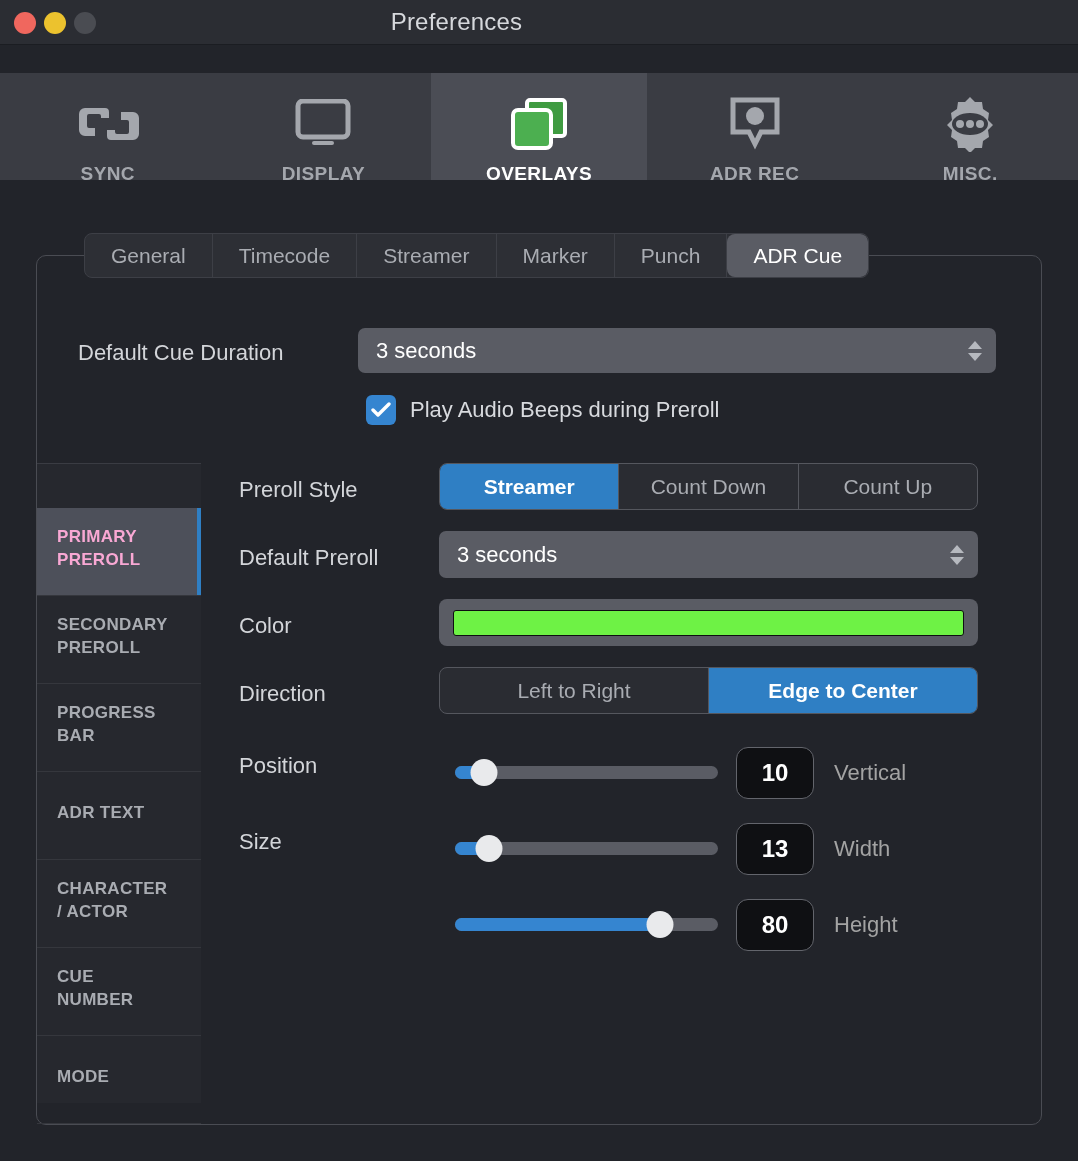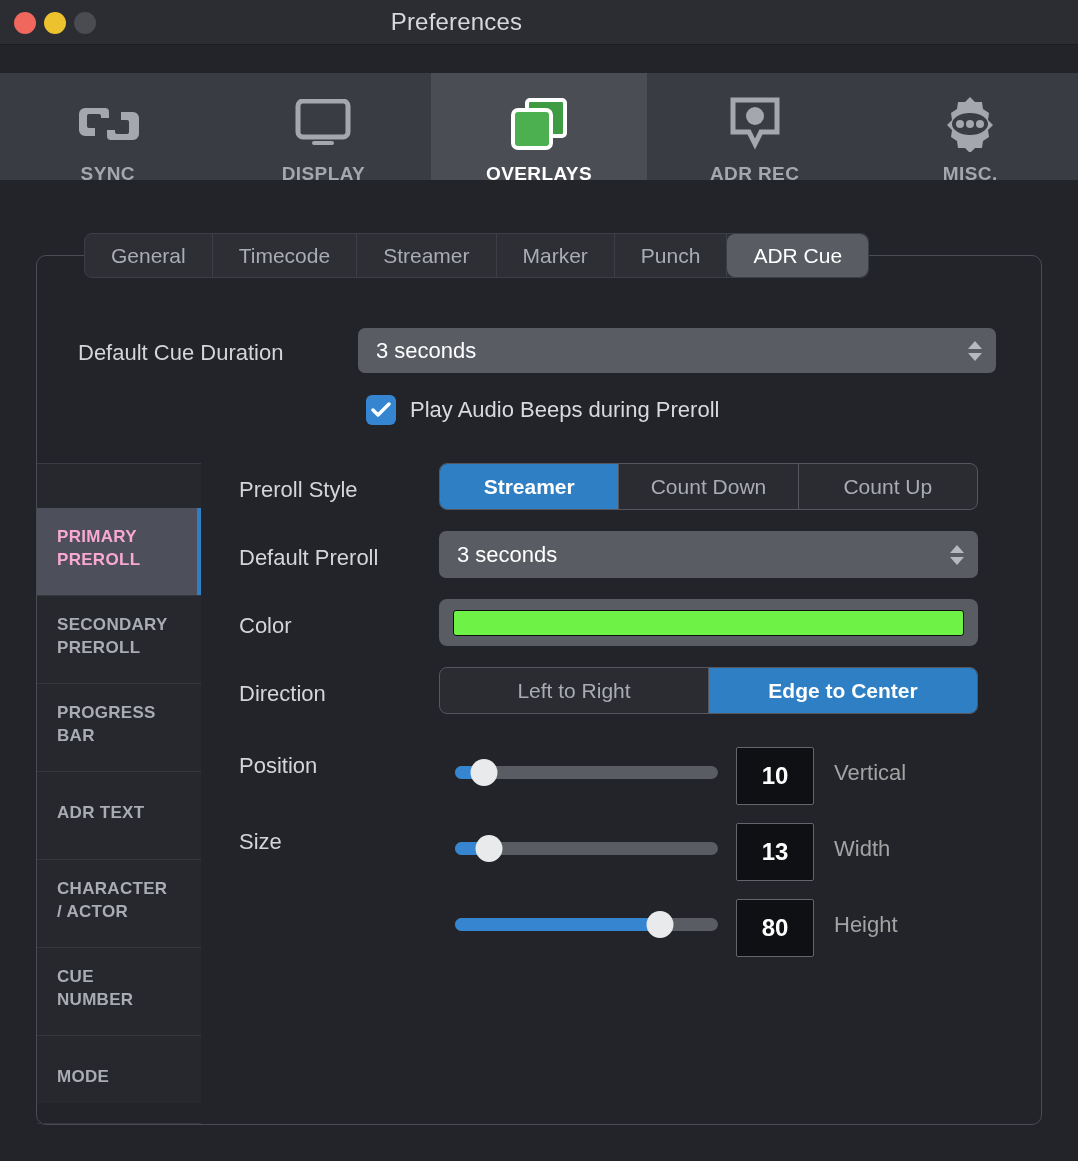--- a/index.html
+++ b/index.html
@@ -160,22 +160,22 @@
   .track {
     position: absolute; left: 216px; top: 31px; width: 263px; height: 13px;
     background: #5a5c64; border-radius: 7px;
   }
   .fill { position: absolute; left: 0; top: 0; height: 13px; background: #3585d0; border-radius: 7px; }
   .thumb {
     position: absolute; top: -7px; width: 27px; height: 27px; border-radius: 50%;
     background: #e9eaec; transform: translateX(-50%);
   }
   .numbox {
-    position: absolute; left: 497px; top: 12px; width: 78px; height: 58px;
-    background: #0f1013; border: 1px solid #63656c; border-radius: 2px;
+    position: absolute; left: 497px; top: 12px; width: 78px; height: 52px;
+    background: #0f1013; border: 1px solid #63656c; border-radius: 12px;
     display: flex; align-items: center; justify-content: center;
     color: #ffffff; font-size: 24px; font-weight: bold;
   }
   .unit { position: absolute; left: 595px; top: 25px; color: #a3a3a3; font-size: 22px; }
 </style>
 </head>
 <body>
 
 <div class="titlebar">
   <div class="traffic">

